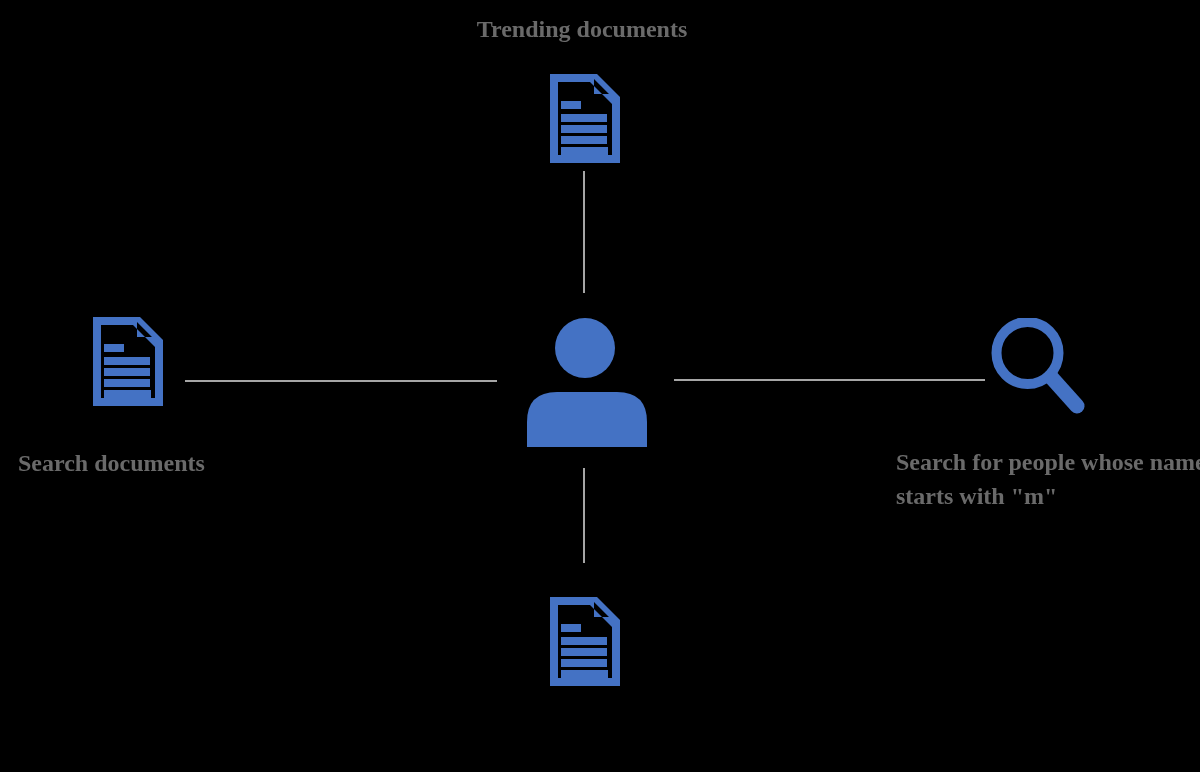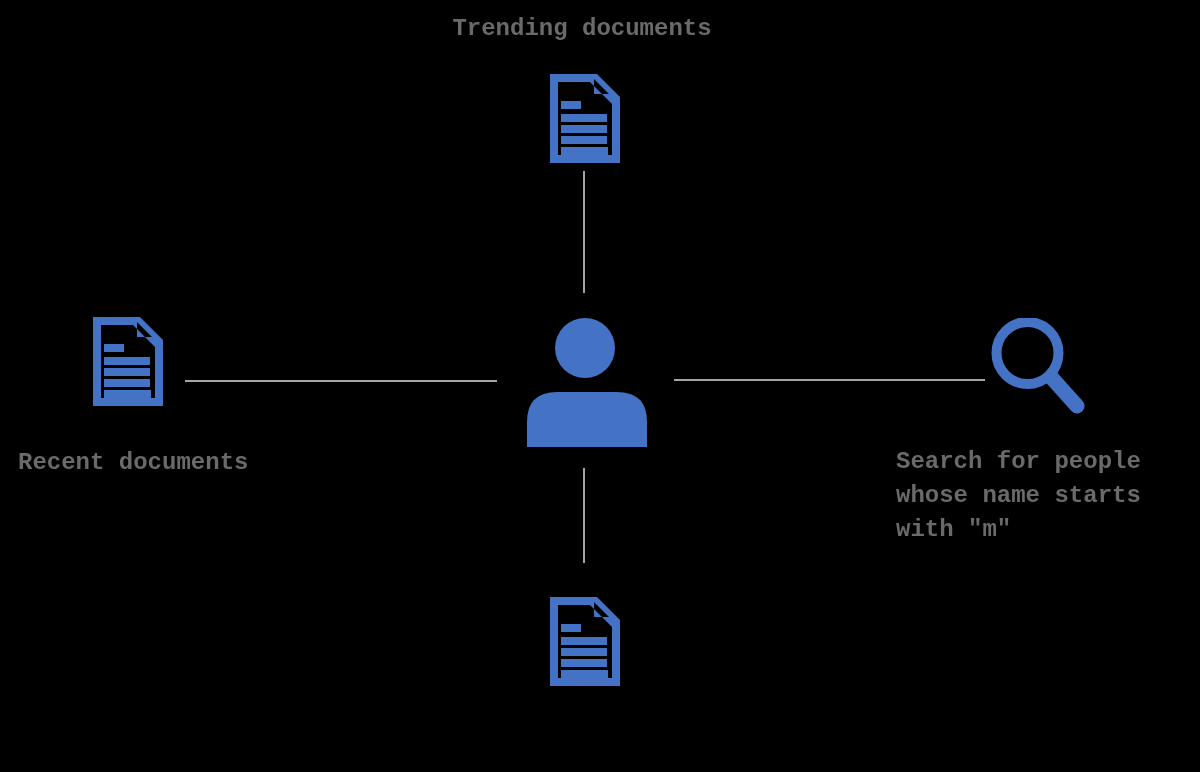--- a/index.html
+++ b/index.html
@@ -6,21 +6,21 @@
     margin: 0;
     padding: 0;
     background: #000000;
   }
   #canvas {
     position: relative;
     width: 1200px;
     height: 772px;
     background: var(--bg-color, #000000);
     overflow: hidden;
-    font-family: Liberation Mono, monospace;
+    font-family: Liberation Serif, serif;
   }
   .abs { position: absolute; }
   .icon { color: var(--blue-color, #4472C4); }
   .icon svg { display: block; width: 100%; height: 100%; }
   .label {
     color: var(--label-color, #6A6A6A);
     font-size: 24px;
     font-weight: 600;
     line-height: 34px;
     letter-spacing: 0px;
@@ -61,21 +61,21 @@
         <use href="#sym-document"></use>
       </svg>
   </div>
   <div class="abs connector" style="left:583px; top:171px; width:2px; height:122px;"></div>
 
   <div class="abs icon" style="left:88px; top:313px; width:78px; height:97px;">
     <svg>
         <use href="#sym-document"></use>
       </svg>
   </div>
-  <div class="abs label" style="left:18px; top:446px; width:300px;">Recent documents</div>
+  <div class="abs label" style="left:18px; top:446px; width:300px;">Search documents</div>
   <div class="abs connector" style="left:185px; top:380px; width:312px; height:2px;"></div>
 
   <div class="abs icon" style="left:527px; top:318px; width:120px; height:129px;">
     <svg>
         <use href="#sym-person"></use>
       </svg>
   </div>
 
   <div class="abs connector" style="left:674px; top:379px; width:311px; height:2px;"></div>
   <div class="abs icon" style="left:991px; top:318px; width:102px; height:100px;">

